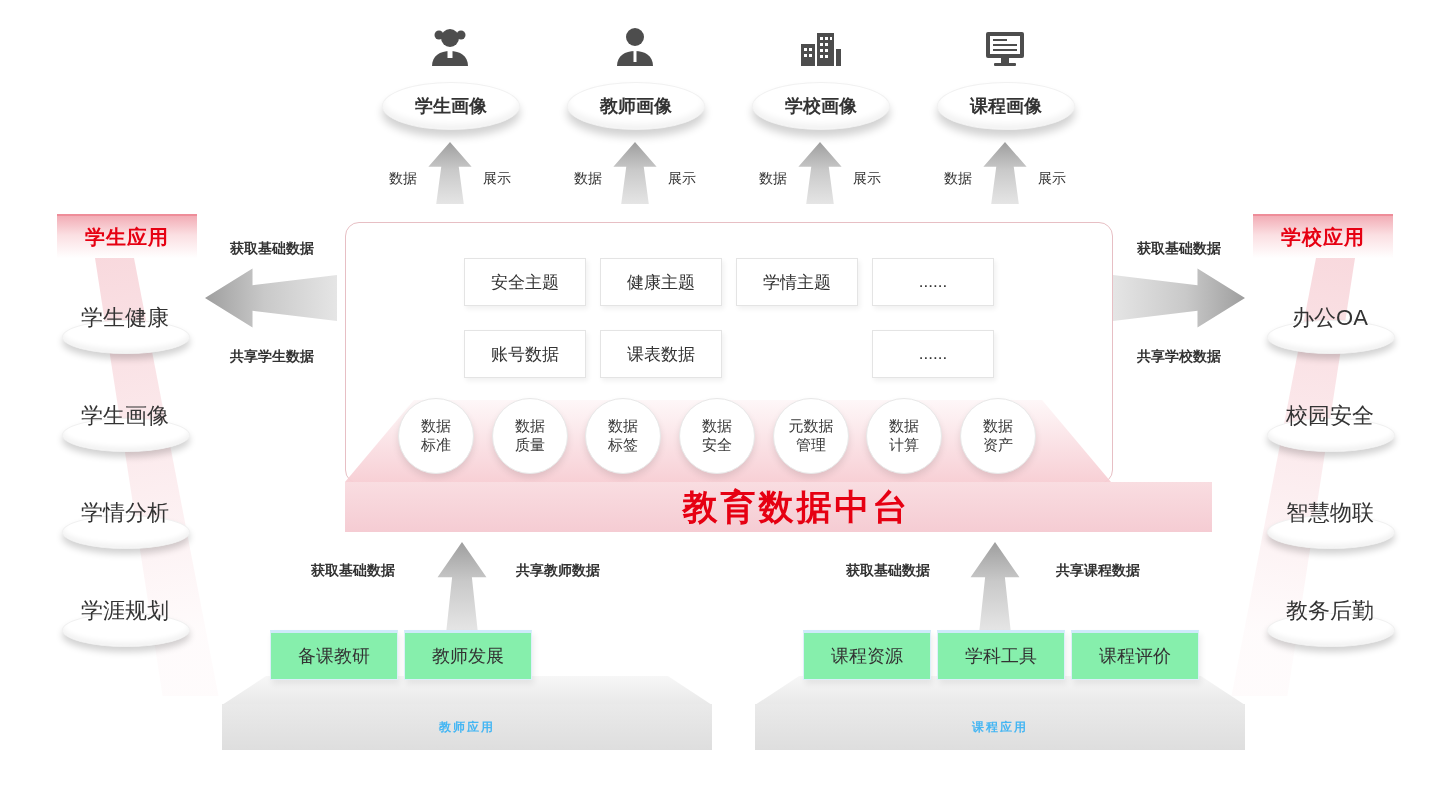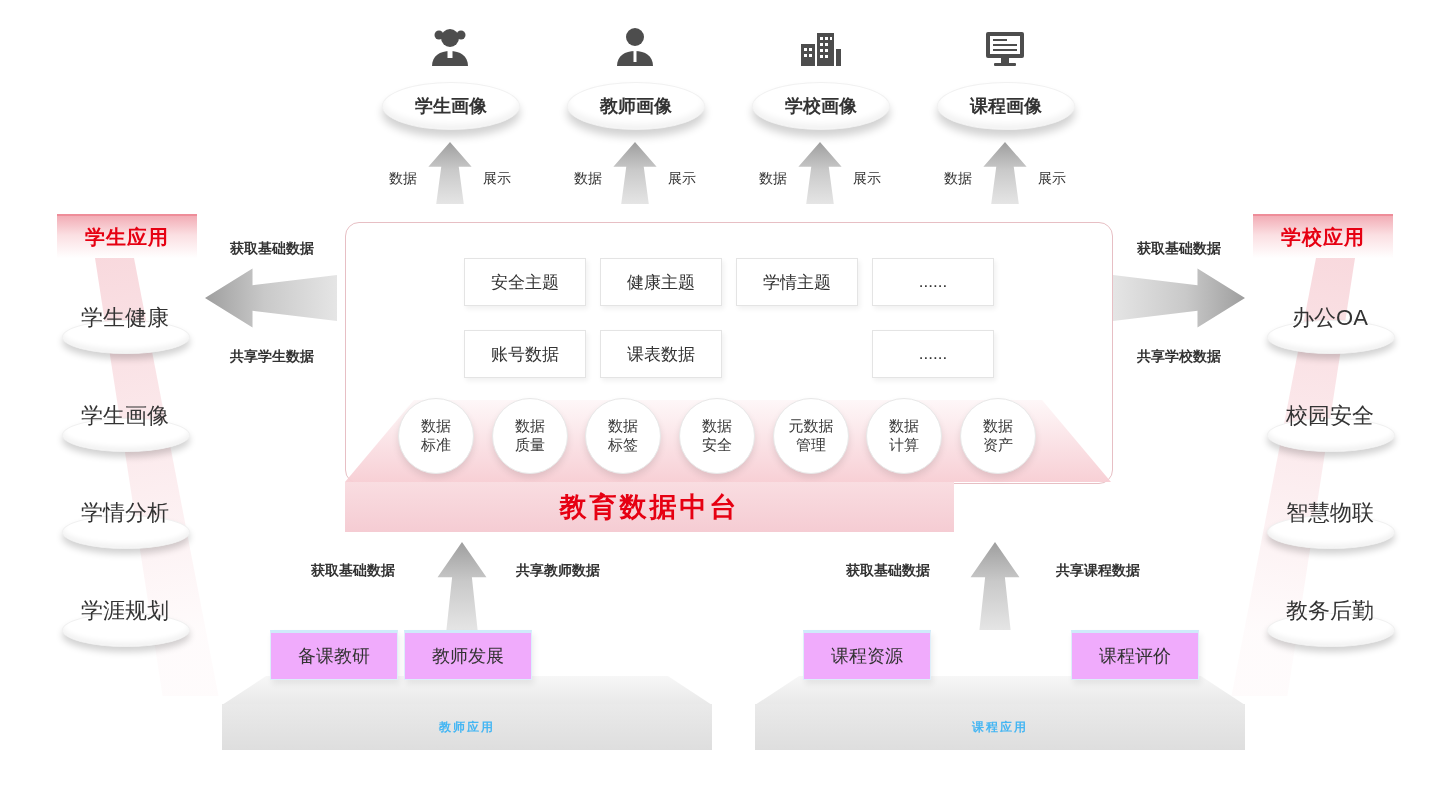--- a/index.html
+++ b/index.html
@@ -39,24 +39,24 @@
     border:1px solid #e7bfc4;border-radius:14px;z-index:1;}
   .pedestal{left:345px;top:400px;width:766px;height:82px;z-index:2;
     clip-path:polygon(9% 0,91% 0,100% 100%,0 100%);
     background:linear-gradient(180deg,rgba(249,216,221,.2) 0%,rgba(247,205,211,.95) 100%);}
   .tbox{width:120px;height:46px;background:#fff;border:1px solid #e4e4e4;z-index:3;
     box-shadow:2px 3px 5px rgba(0,0,0,.06);display:flex;align-items:center;justify-content:center;
     font-size:17px;color:#333;}
   .cap-circle{width:74px;height:74px;border-radius:50%;background:#fff;border:1px solid #e8e8e8;
     box-shadow:0 4px 7px rgba(0,0,0,.10);display:flex;align-items:center;justify-content:center;
     text-align:center;white-space:pre-line;font-size:15px;line-height:1.25;color:#3a3a3a;z-index:3;}
-  .main-banner{left:345px;top:482px;width:609px;height:50px;z-index:3;
+  .main-banner{left:345px;top:482px;width:831px;height:50px;z-index:3;
     background:linear-gradient(180deg,#f9dde1,#f5ccd3);
     display:flex;align-items:center;justify-content:center;
-    font-size:27px;font-weight:bold;color:#e60012;letter-spacing:3px;}
+    font-size:35px;font-weight:bold;color:#e60012;letter-spacing:3px;padding-left:36px;}
 
   
   .side-header{width:140px;height:42px;z-index:2;border-top:2px solid #ee8d99;
     background:linear-gradient(180deg,#f2adb6 0%,#fbdfe2 45%,#ffffff 100%);
     display:flex;align-items:center;justify-content:center;
     font-size:20px;font-weight:bold;color:#e60012;letter-spacing:1px;}
   .cyl-item{position:absolute;width:130px;height:54px;z-index:2;}
   .cyl-disc{position:absolute;left:2px;bottom:0;width:126px;height:32px;background:#fff;
     border:1px solid #f0f0f0;border-radius:50%;
     box-shadow:0 5px 7px rgba(0,0,0,.18), inset 0 -4px 5px rgba(0,0,0,.05);}
@@ -65,21 +65,21 @@
   
   .arrow-left{left:205px;top:266px;width:132px;height:64px;z-index:2;
     clip-path:polygon(0 50%,36% 4%,36% 30%,100% 14%,100% 86%,36% 70%,36% 96%);
     background:linear-gradient(270deg,#e5e5e5 0%,#c9c9c9 55%,#9e9e9e 100%);}
   .arrow-right{left:1113px;top:266px;width:132px;height:64px;z-index:2;
     clip-path:polygon(100% 50%,64% 4%,64% 30%,0 14%,0 86%,64% 70%,64% 96%);
     background:linear-gradient(90deg,#e5e5e5 0%,#c9c9c9 55%,#9e9e9e 100%);}
   .flow-label{position:absolute;font-size:14px;font-weight:700;color:#333;text-align:center;z-index:2;}
 
   
-  .app-box{width:126px;height:46px;background:#f0abfc;z-index:2;
+  .app-box{width:126px;height:46px;background:#86efac;z-index:2;
     border:1px solid #ddeffa;border-top:3px solid #cfeafa;
     box-shadow:2px 4px 6px rgba(0,0,0,.07);
     display:flex;align-items:center;justify-content:center;font-size:18px;color:#333;}
   .plat-trap{width:490px;height:29px;z-index:1;
     clip-path:polygon(9% 0,91% 0,100% 100%,0 100%);
     background:linear-gradient(180deg,#f7f7f7,#e8e8e8);}
   .plat-banner{width:490px;height:46px;z-index:1;
     background:linear-gradient(180deg,#eaeaea,#dedede);
     display:flex;align-items:center;justify-content:center;
     font-size:12px;font-weight:bold;color:#45b6f3;letter-spacing:2px;}
@@ -271,18 +271,19 @@
   <div class="abs app-box" style="left:404px;top:630px">教师发展</div>
 
   <div class="abs plat-trap" style="left:222px;top:676px"></div>
   <div class="abs plat-banner" style="left:222px;top:704px">教师应用</div>
 
   <div class="flow-label" style="left:818px;top:562px;width:140px">获取基础数据</div>
   <div class="abs arrow-up b-arrow" style="left:969px;top:542px"></div>
   <div class="flow-label" style="left:1028px;top:562px;width:140px">共享课程数据</div>
 
   <div class="abs app-box" style="left:803px;top:630px">课程资源</div>
+  <div class="abs app-box" style="left:937px;top:630px">学科工具</div>
   <div class="abs app-box" style="left:1071px;top:630px">课程评价</div>
 
   <div class="abs plat-trap" style="left:755px;top:676px"></div>
   <div class="abs plat-banner" style="left:755px;top:704px">课程应用</div>
 
 </div>
 
 </body></html>

